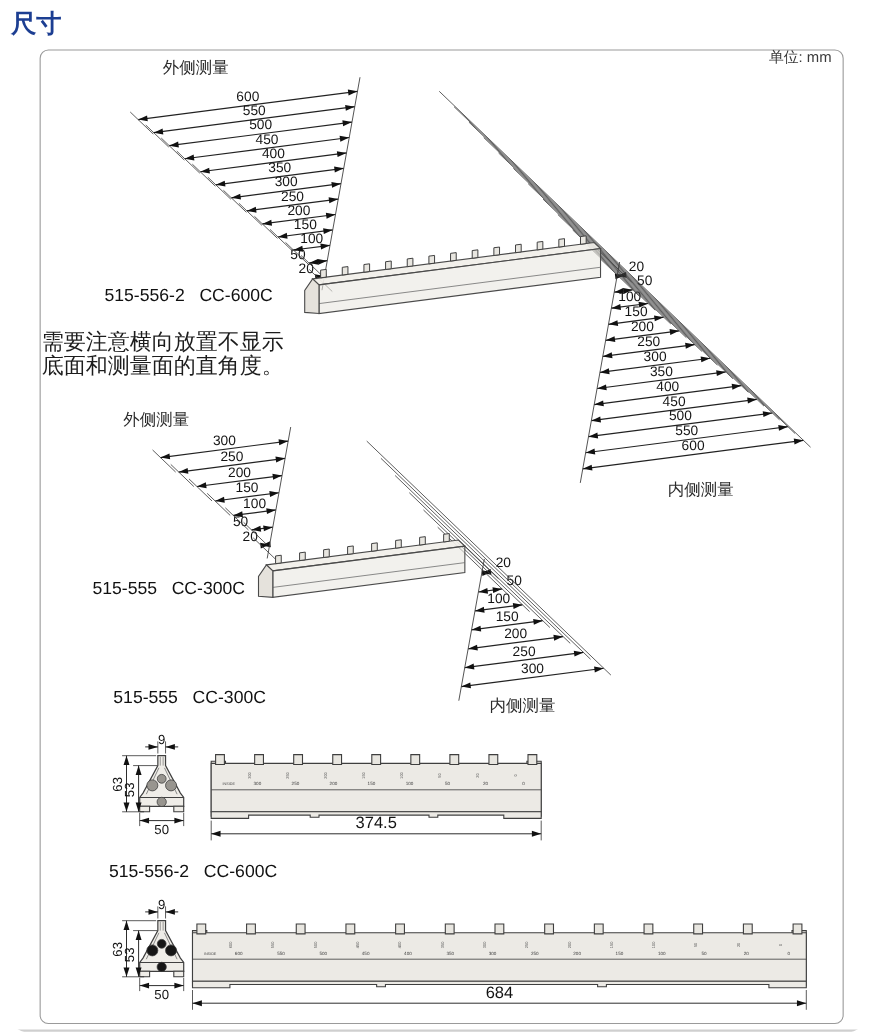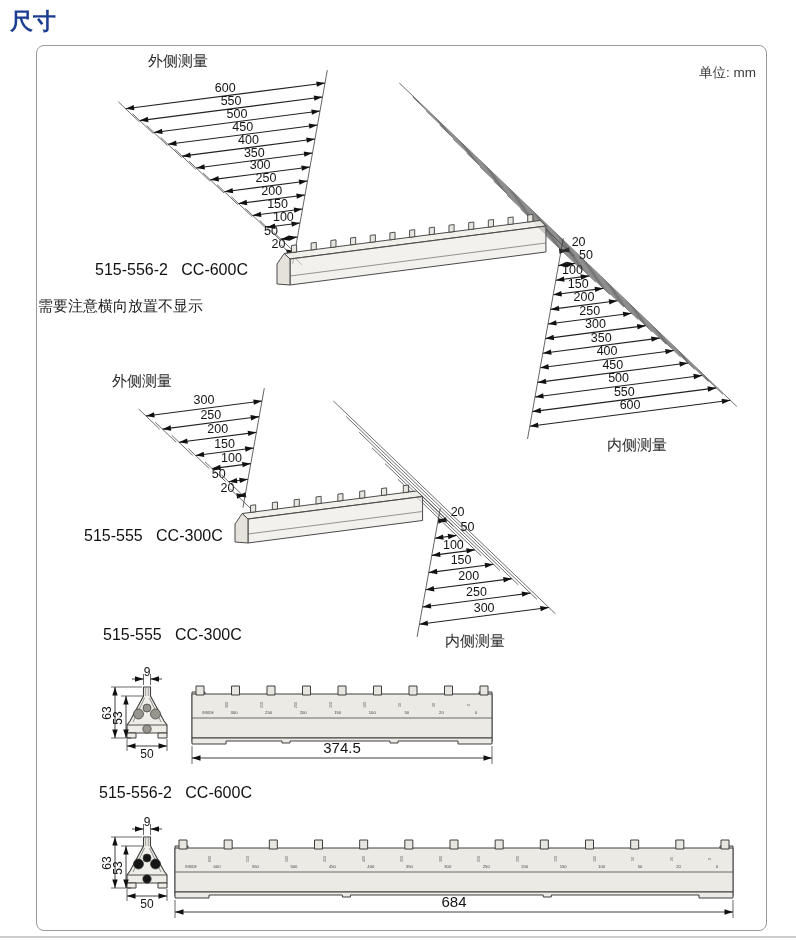--- a/index.html
+++ b/index.html
@@ -1,24 +1,24 @@
 <!DOCTYPE html>
 <html><head>
 <meta charset="utf-8">
 <style>
   html,body{margin:0;padding:0;background:#ffffff;}
   .page{position:relative;width:796px;height:940px;background:#fff;overflow:hidden;
-        font-family:"Liberation Sans", sans-serif;}
+        font-family:"Liberation Sans", sans-serif;border-radius:32px;}
   .title{position:absolute;left:10px;top:6px;font-size:23px;font-weight:bold;color:#1c3e92;}
   .frame{position:absolute;left:36px;top:45px;width:729px;height:884px;border:1.5px solid #9a9a9a;
          border-radius:8px;background:#fff;}
   svg.canvas{position:absolute;left:0;top:0;z-index:2;}
   .lbl{position:absolute;z-index:3;color:#2b2b2b;font-size:15px;white-space:pre;}
   .model{position:absolute;z-index:3;color:#111;font-size:16px;font-weight:normal;white-space:pre;}
-  .note{position:absolute;z-index:3;color:#1d1d1d;font-size:15px;white-space:pre;}
+  .note{position:absolute;z-index:3;color:#1d1d1d;font-size:20px;white-space:pre;}
   .unit{position:absolute;z-index:3;color:#3a3a3a;font-size:13.5px;white-space:pre;}
 </style>
 </head>
 <body>
 
 <div class="page">
   <div class="title" style="color: rgb(28, 62, 146);">尺寸</div>
   <div class="frame"></div>
 
   <svg class="canvas" width="796" height="940" id="d">
@@ -432,22 +432,23 @@
         <path d="M175,912 L183.5,909.3 L183.5,914.7 Z" fill="#111" stroke="none" stroke-width="1"></path>
         <path d="M733,912 L724.5,914.7 L724.5,909.3 Z" fill="#111" stroke="none" stroke-width="1"></path>
         <text x="454" y="907" font-size="15" fill="#141414" text-anchor="middle" font-family="&quot;Liberation Sans&quot;,sans-serif">684</text>
       </g>
       <g>
         <line x1="0" y1="937" x2="796" y2="937" stroke="#cfcfcf" stroke-width="2"></line>
       </g>
     </svg>
 
   <div class="lbl" style="left:148px;top:52px;">外侧测量</div>
-  <div class="unit" style="left:699px;top:64px;">单位: mm</div>
+  <div class="unit" style="left:699px;top:43px;">单位: mm</div>
   <div class="model" style="left:95px;top:261px;">515-556-2   CC-600C</div>
   <div class="note" style="left:38px;top:297px;">需要注意横向放置不显示</div>
+  <div class="note" style="left:38px;top:319px;">底面和测量面的直角度。</div>
   <div class="lbl" style="left:112px;top:372px;">外侧测量</div>
   <div class="lbl" style="left:607px;top:436px;">内侧测量</div>
   <div class="model" style="left:84px;top:527px;">515-555   CC-300C</div>
   <div class="model" style="left:103px;top:626px;">515-555   CC-300C</div>
   <div class="lbl" style="left:445px;top:632px;">内侧测量</div>
   <div class="model" style="left:99px;top:784px;">515-556-2   CC-600C</div>
 </div>
 
 </body></html>

